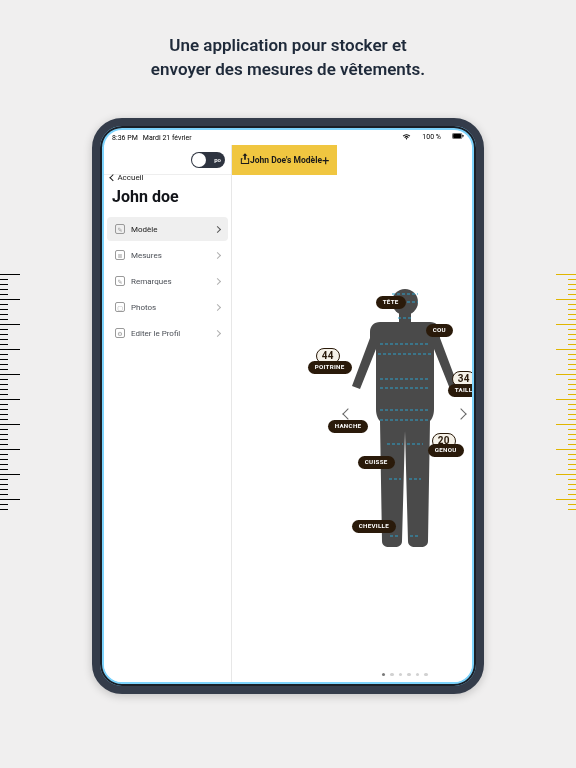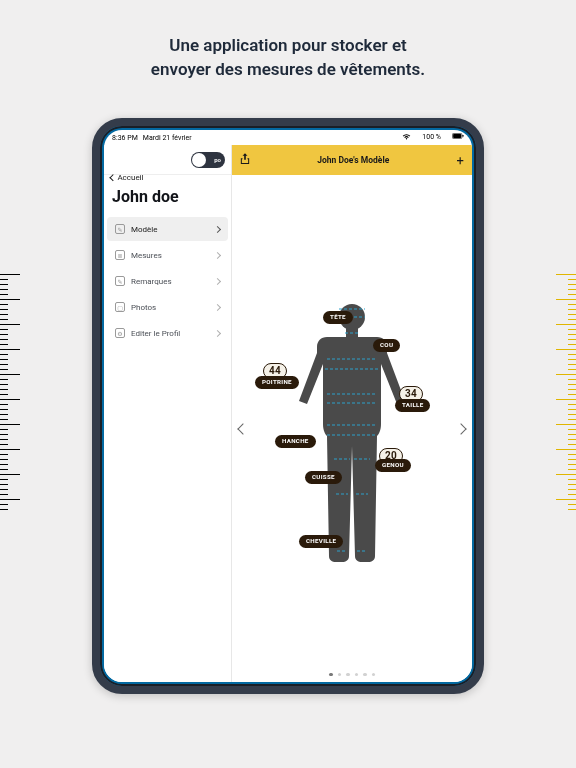--- a/index.html
+++ b/index.html
@@ -44,21 +44,21 @@
   .ruler.right .tick.long { width: 26px; }
   .ruler.right .tick.short { width: 14px; }
 
   
   .device {
     position: absolute;
     left: 92px;
     top: 118px;
     width: 392px;
     height: 576px;
-    background: #0369a1;
+    background: #7dd3fc;
     border: 8px solid #343c4a;
     border-radius: 30px;
     box-shadow: inset 0 0 0 2px #1a1f27, 0 2px 10px rgba(0,0,0,.2);
     overflow: hidden;
   }
   .screen {
     position: absolute;
     inset: 4px;
     background: #fff;
     border-radius: 18px;
@@ -138,21 +138,21 @@
   .menu-item .ic {
     width: 10px; height: 10px; border: 1px solid #9a9a9a; border-radius: 2px;
     display: flex; align-items: center; justify-content: center;
     font-size: 6px; color: #9a9a9a;
   }
   .menu-item .mlabel { flex: 1; }
   .menu-item .arrow { border: solid #b0b0b0; border-width: 0 1.2px 1.2px 0; padding: 2px; transform: rotate(-45deg); }
   .menu-item.active .arrow { border-color: #555; }
 
   
-  .main { flex: 1; display: flex; flex-direction: column; background: #fff; }
+  .main { flex: 1; display: flex; flex-direction: row; background: #fff; }
   .m-head {
     height: 30px;
     background: #f0c640;
     display: flex; align-items: center;
     padding: 0 8px;
     font-size: 8.5px; font-weight: 700;
     color: #1a1a1a;
   }
   .m-head .title { flex: 1; text-align: center; }
   .m-head .plus { font-size: 13px; font-weight: 400; }

